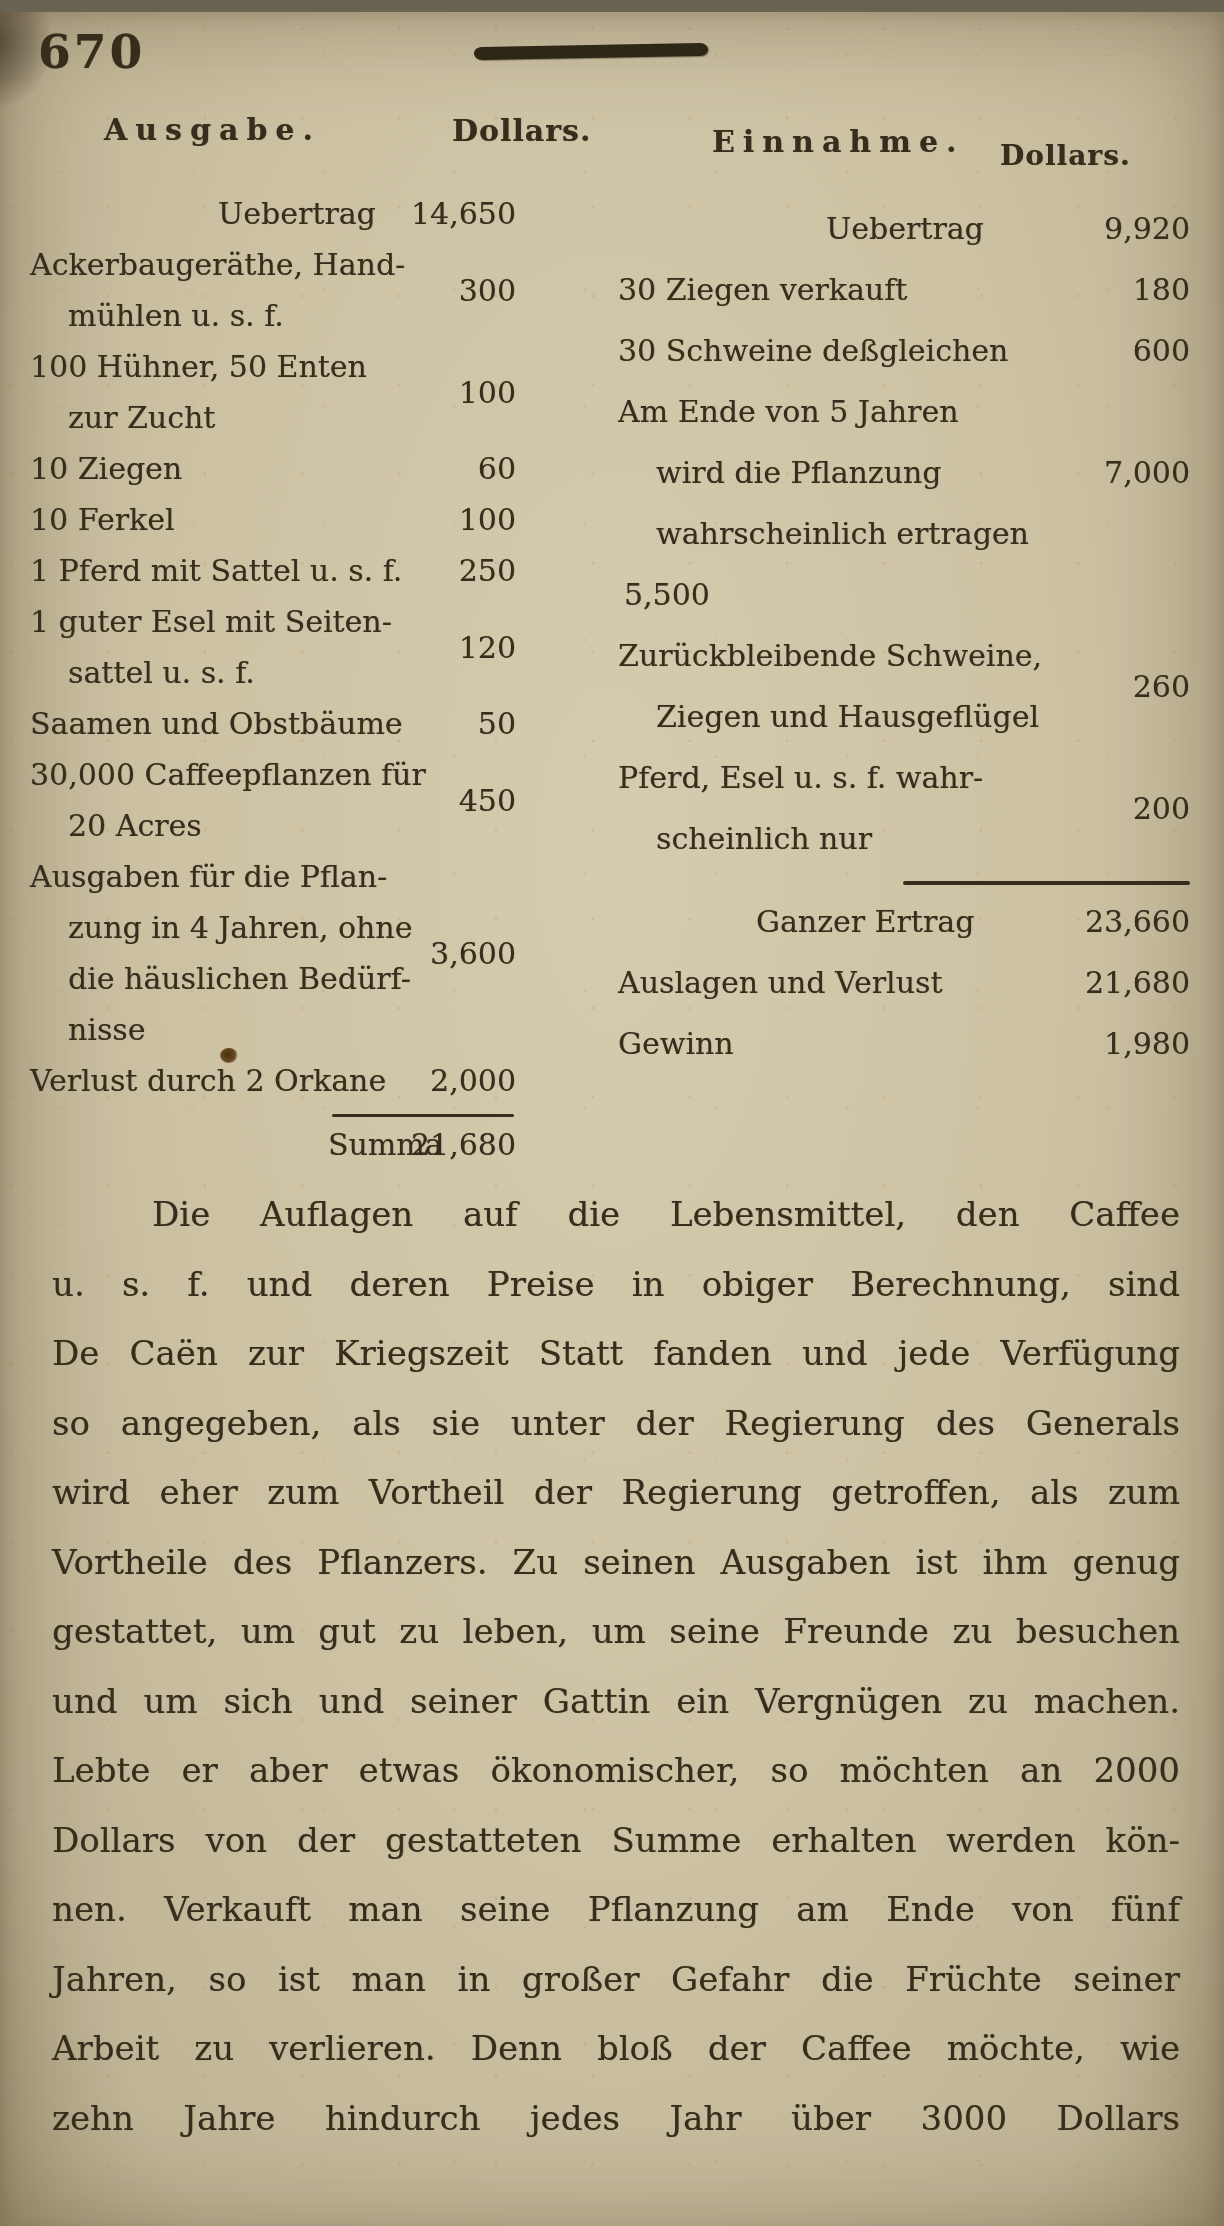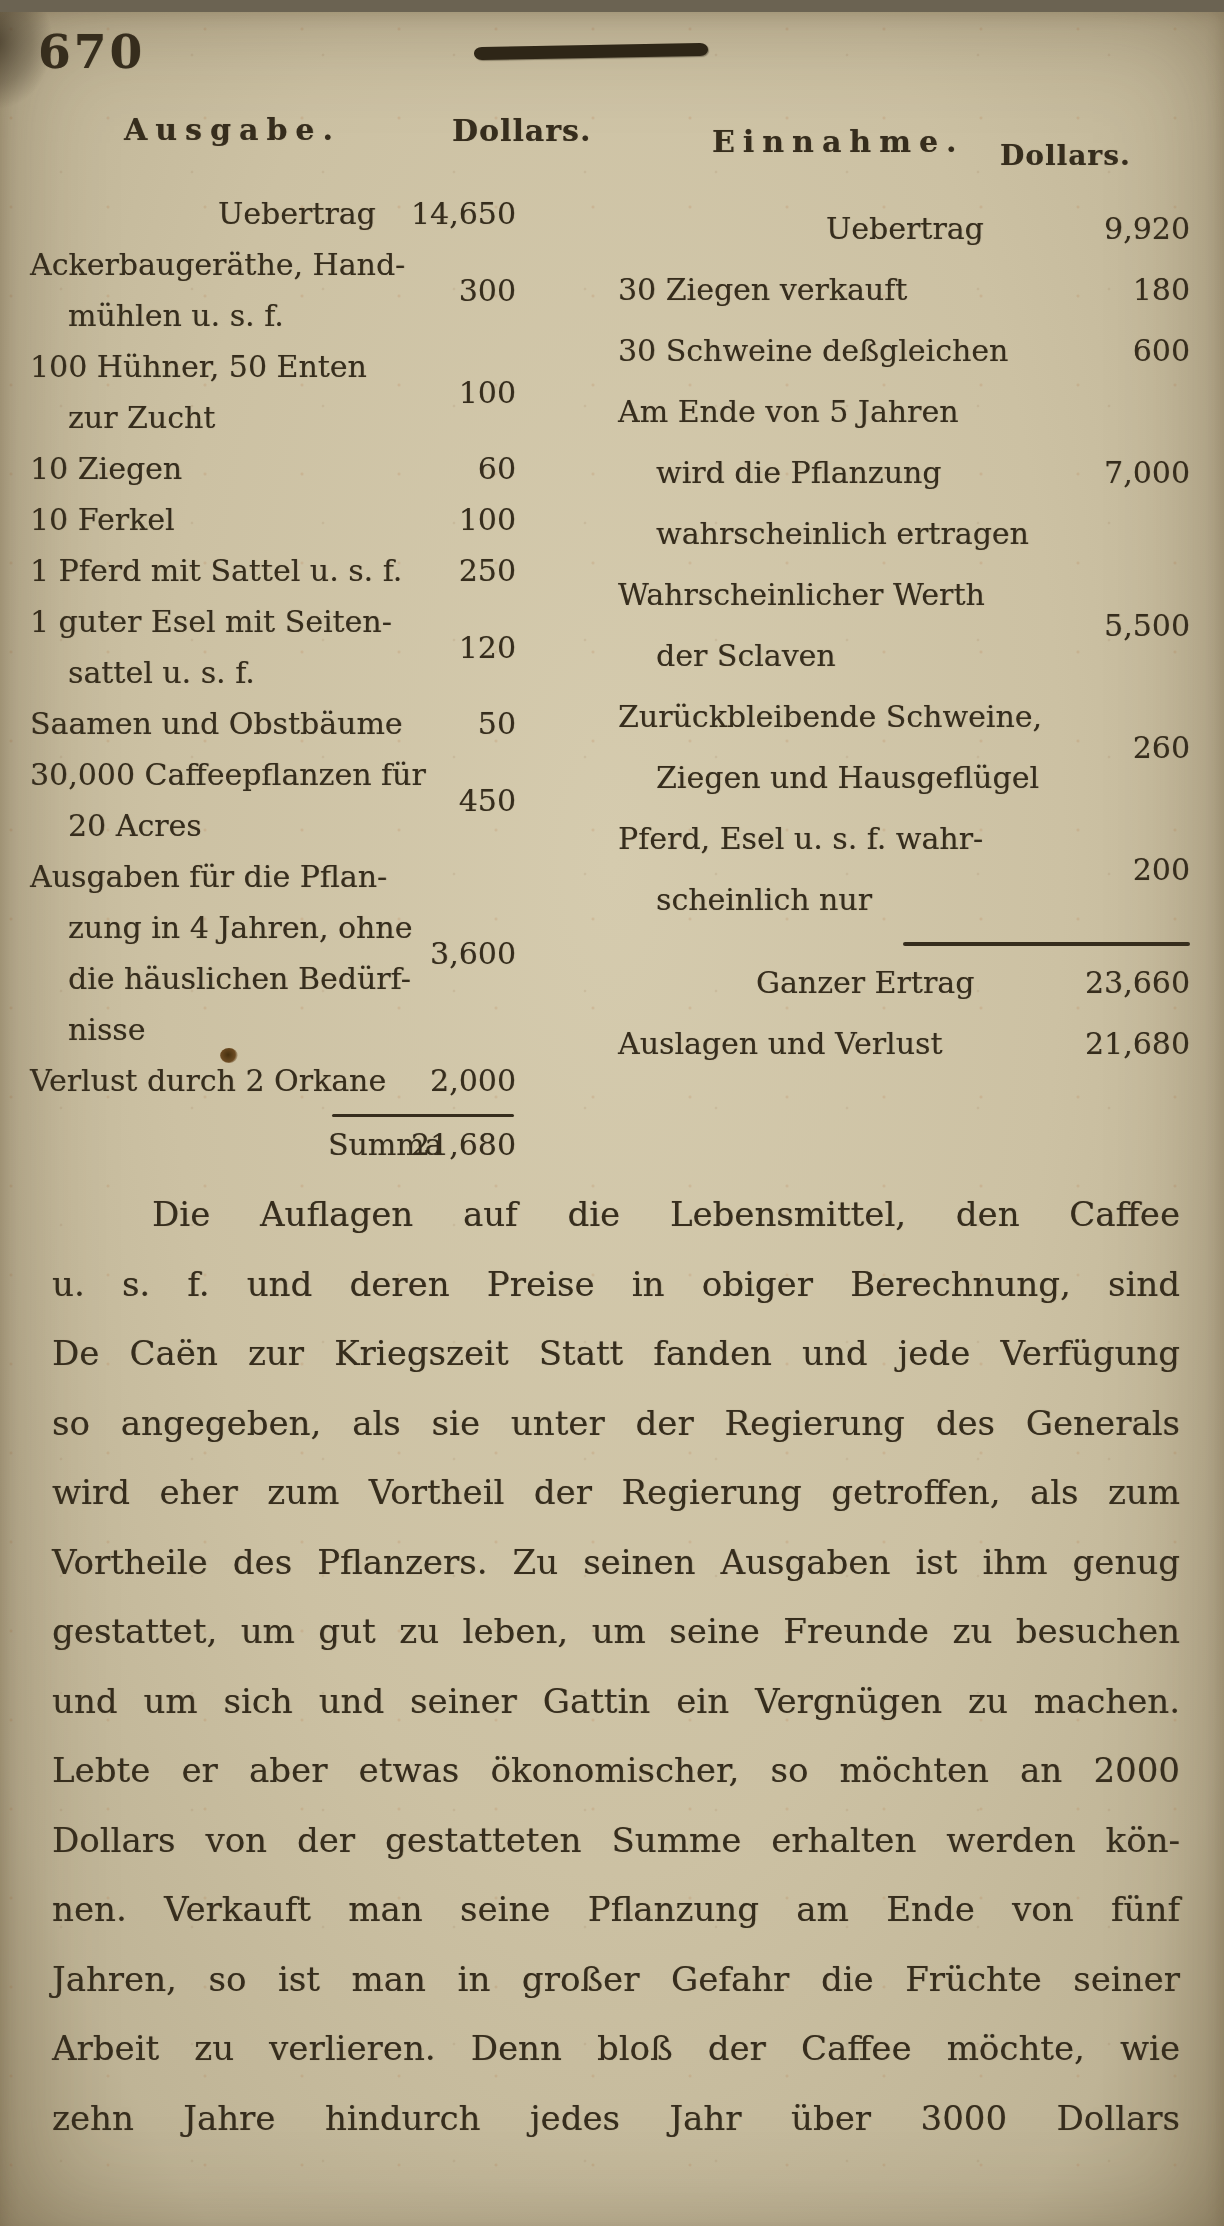--- a/index.html
+++ b/index.html
@@ -18,21 +18,21 @@
     box-shadow: inset 0 0 110px rgba(62,46,20,.38), inset 0 0 18px rgba(62,46,20,.22);
     overflow:hidden;
     text-shadow:.3px .3px .7px rgba(53,44,29,.45);
   }
   .corner-smudge{position:absolute;left:-18px;top:-14px;width:70px;height:110px;
     background:radial-gradient(ellipse at 20% 40%, rgba(30,22,10,.55) 0%, rgba(30,22,10,.25) 45%, transparent 72%);}
   .page-number{position:absolute;left:38px;top:12px;font-size:47px;font-weight:bold;letter-spacing:3px;}
   .section-dash{position:absolute;left:474px;top:33px;width:234px;height:13px;background:#2e2617;
     border-radius:8px/6px;transform:rotate(-1deg);box-shadow:1px 1px 1px rgba(46,38,23,.4);}
   .hdr{position:absolute;font-size:30px;font-weight:bold;white-space:nowrap;}
-  .hdr-ausgabe{left:124px;top:100px;letter-spacing:8px;}
+  .hdr-ausgabe{left:104px;top:100px;letter-spacing:8px;}
   .hdr-dollars-left{left:452px;top:101px;letter-spacing:1px;}
   .hdr-einnahme{left:712px;top:112px;letter-spacing:8px;}
   .hdr-dollars-right{left:1000px;top:127px;font-size:28px;letter-spacing:1px;}
   .col{position:absolute;font-size:30px;}
   .col-left{left:30px;top:176px;width:486px;}
   .col-right{left:618px;top:186px;width:572px;}
   .lrow{display:flex;align-items:center;}
   .lbl{flex:1;min-width:0;}
   .ln{white-space:nowrap;}
   .col-left .ln,.col-left .amt{line-height:51px;}
@@ -169,24 +169,20 @@
       </div>
       <div class="lrow">
         <div class="lbl">
           <div class="ln ind-0">Am Ende von 5 Jahren</div>
           <div class="ln ind-1">wird die Pflanzung</div>
           <div class="ln ind-1">wahrscheinlich ertragen</div>
         </div>
         <div class="amt">7,000</div>
       </div>
       <div class="lrow">
-        <div class="lbl">
-          <div class="ln ind-0">Wahrscheinlicher Werth</div>
-          <div class="ln ind-1">der Sclaven</div>
-        </div>
         <div class="amt">5,500</div>
       </div>
       <div class="lrow">
         <div class="lbl">
           <div class="ln ind-0">Zurückbleibende Schweine,</div>
           <div class="ln ind-1">Ziegen und Hausgeflügel</div>
         </div>
         <div class="amt">260</div>
       </div>
       <div class="lrow">
@@ -201,20 +197,26 @@
         <div class="lbl">
           <div class="ln ind-2">Ganzer Ertrag</div>
         </div>
         <div class="amt">23,660</div>
       </div>
       <div class="lrow">
         <div class="lbl">
           <div class="ln ind-0">Auslagen und Verlust</div>
         </div>
         <div class="amt">21,680</div>
+      </div>
+      <div class="lrow">
+        <div class="lbl">
+          <div class="ln ind-0">Gewinn</div>
+        </div>
+        <div class="amt">1,980</div>
       </div>
     </div>
 
   <div class="stain"></div>
 
   <div class="body-text">
       <div class="bline first">Die Auflagen auf die Lebensmittel, den Caffee</div>
       <div class="bline">u. s. f. und deren Preise in obiger Berechnung, sind</div>
       <div class="bline">De Caën zur Kriegszeit Statt fanden und jede Verfügung</div>
       <div class="bline">so angegeben, als sie unter der Regierung des Generals</div>

